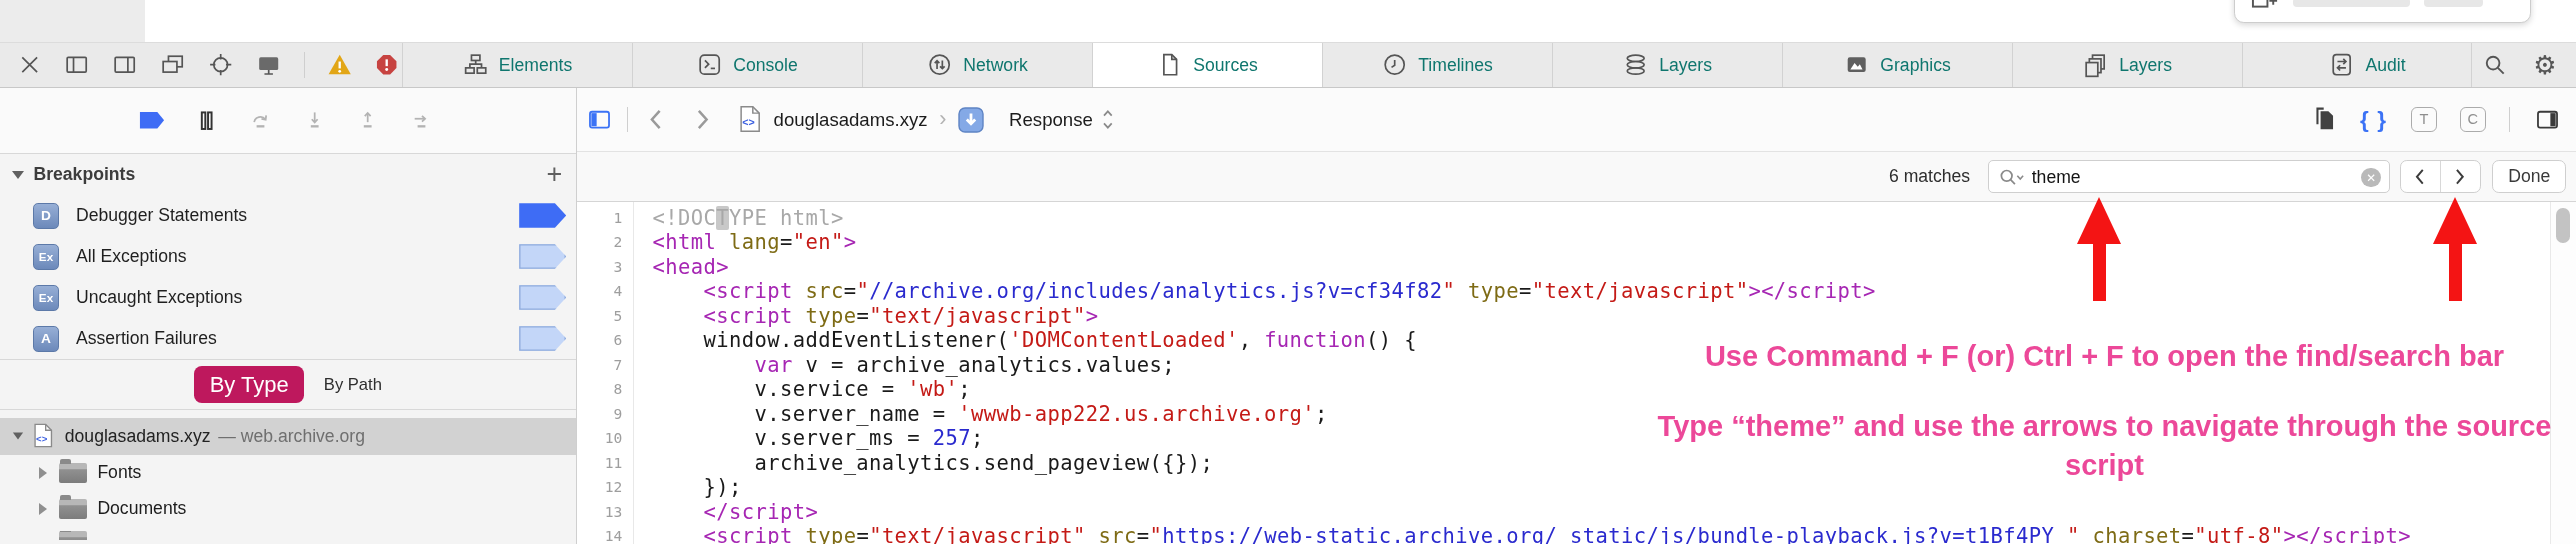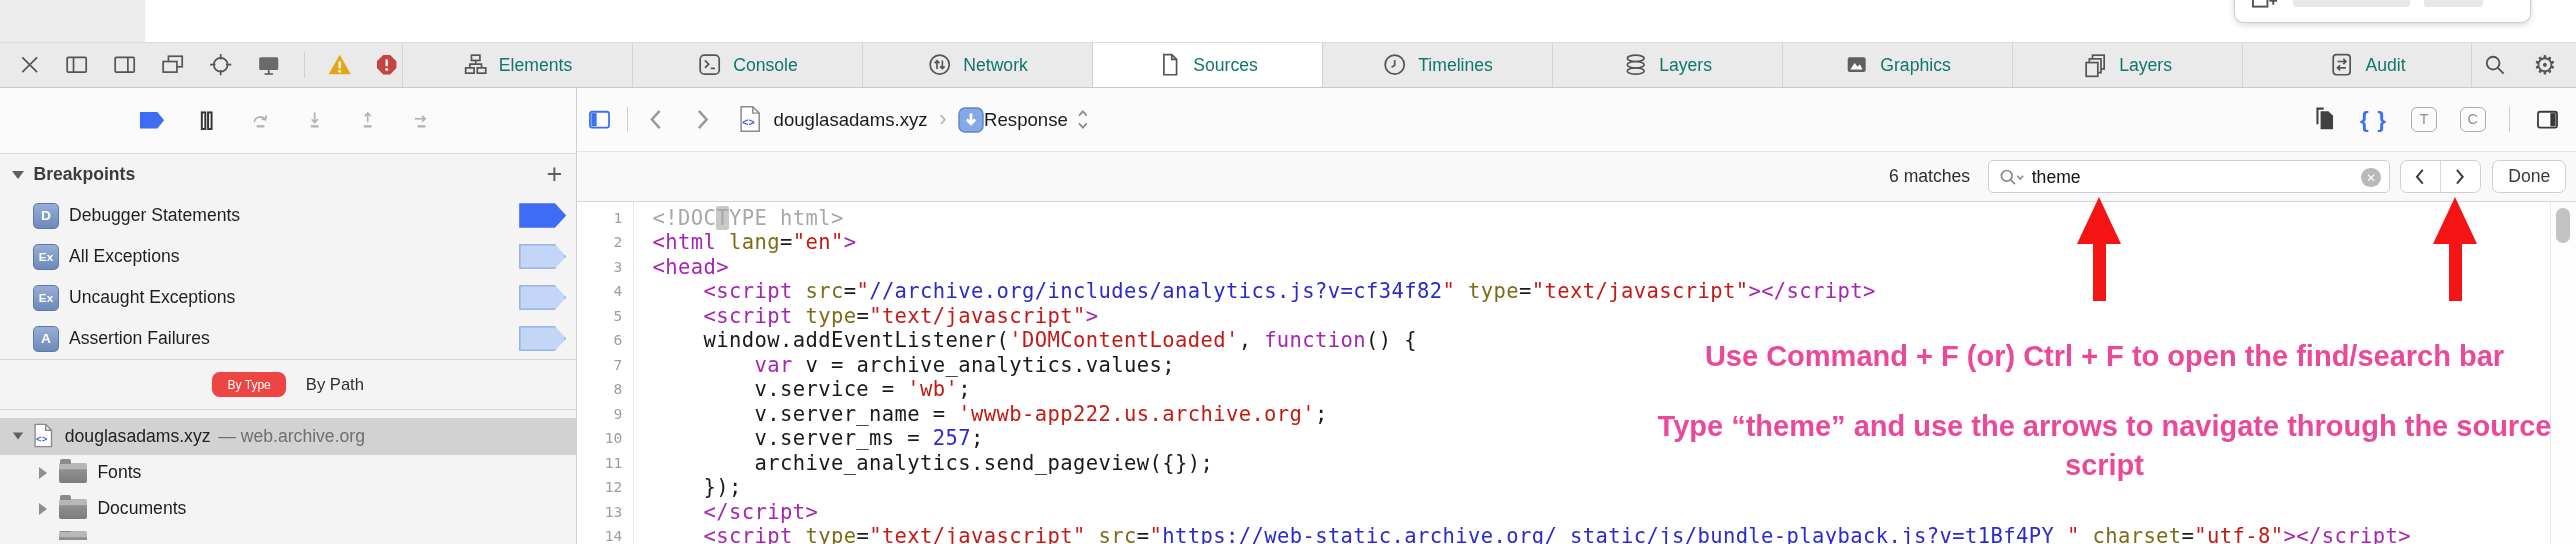--- a/index.html
+++ b/index.html
@@ -38,28 +38,28 @@
             gap:29px;padding-left:139px;box-sizing:border-box;}
   .bp-header{height:41px;display:flex;align-items:center;padding:0 13.7px 0 11.7px;}
   .bp-header .hdr-label{font-size:17.6px;font-weight:bold;color:#3c3c3c;margin-left:9.8px;}
   .tri-down{width:0;height:0;border-left:6.8px solid transparent;border-right:6.8px solid transparent;border-top:8.8px solid #606060;}
   .tri-right{width:0;height:0;border-top:6.8px solid transparent;border-bottom:6.8px solid transparent;border-left:8.8px solid #8f8f8f;}
   .plus-btn{margin-left:auto;font-size:27px;color:#5f5f5f;line-height:1;font-weight:300;}
   .bp-item{height:41px;display:flex;align-items:center;padding-left:33px;}
   .bp-badge{width:26px;height:26px;border-radius:4.9px;background:linear-gradient(#97afd6,#6c89ba);
             border:1px solid #5c79a8;color:#fff;font-weight:bold;font-size:13.7px;display:flex;
             align-items:center;justify-content:center;box-sizing:border-box;flex:0 0 auto;}
-  .bp-label{font-size:17.6px;color:#1f1f1f;margin-left:10px;}
+  .bp-label{font-size:17.6px;color:#1f1f1f;margin-left:17px;}
   .bp-flag{margin-left:auto;margin-right:9.8px;width:47px;height:24.4px;flex:0 0 auto;
            clip-path:polygon(0 0,76% 0,100% 50%,76% 100%,0 100%);}
   .bp-flag.on{background:#3e6cf5;}
   .bp-flag.off{background:#c3d6f8;box-shadow:inset 0 0 0 1.5px #8fabdd;}
   .filter-row{height:51px;border-top:1px solid #d8d8d8;border-bottom:1px solid #d8d8d8;display:flex;
               align-items:center;justify-content:center;gap:19.5px;box-sizing:border-box;}
-  .seg-sel{background:#ef4444;color:#fff;font-size:12px;padding:5.9px 15.6px;border-radius:7.8px;}
+  .seg-sel{background:#be185d;color:#fff;font-size:22px;padding:5.9px 15.6px;border-radius:7.8px;}
   .seg-plain{font-size:16.6px;color:#2e2e2e;}
   .tree{padding-top:7.8px;}
   .tree-root{height:37px;background:#d2d2d2;display:flex;align-items:center;padding-left:11.7px;}
   .tree-root .tri-down{transform:scale(.85);}
   .tree-name{font-size:17.6px;color:#222;margin-left:9.8px;}
   .tree-host{font-size:17.6px;color:#6f6f6f;margin-left:7.8px;}
   .tree-child{height:36px;display:flex;align-items:center;padding-left:39px;}
   .folder{width:28px;height:20.5px;margin-left:11.7px;position:relative;border-radius:2px;
           background:linear-gradient(#b7b7b7 0 28%, #999 28% 34%, #909090 34%, #7c7c7c);flex:0 0 auto;}
   .folder::before{content:"";position:absolute;left:1px;top:-3.9px;width:11.7px;height:4.9px;background:#8a8a8a;border-radius:2px 2px 0 0;}
@@ -430,21 +430,21 @@
         </span>
         <span class="crumb-text" style="margin-left:10.7px">douglasadams.xyz</span>
         <span class="crumb-sep" style="margin-left:11.7px">›</span>
         <span style="margin-left:11.7px">
           <svg width="26" height="26" viewBox="0 0 26 26">
             <rect x="1" y="1" width="24" height="24" rx="6" fill="#84a9e6" stroke="#5e84c4" stroke-width="1.4"></rect>
             <path d="M13,6.5 V16" stroke="#fff" stroke-width="2.8" fill="none"></path>
             <path d="M8.8,12.5 L13,16.8 L17.2,12.5" stroke="#fff" stroke-width="2.8" fill="none"></path>
           </svg>
         </span>
-        <span class="crumb-text" style="margin-left:0">Response</span>
+        <span class="crumb-text" style="margin-left:25px">Response</span>
         <span style="margin-left:7.8px">
           <svg width="13.7" height="27" viewBox="0 0 14 28" fill="none" stroke="#8a8a8a" stroke-width="1.8">
             <path d="M3,10 L7,5.5 L11,10"></path>
               <path d="M3,18 L7,22.5 L11,18"></path>
           </svg>
         </span>
 
         <span class="nb-right">
           <span>
             <svg width="25.4" height="27" viewBox="0 0 24 26">

